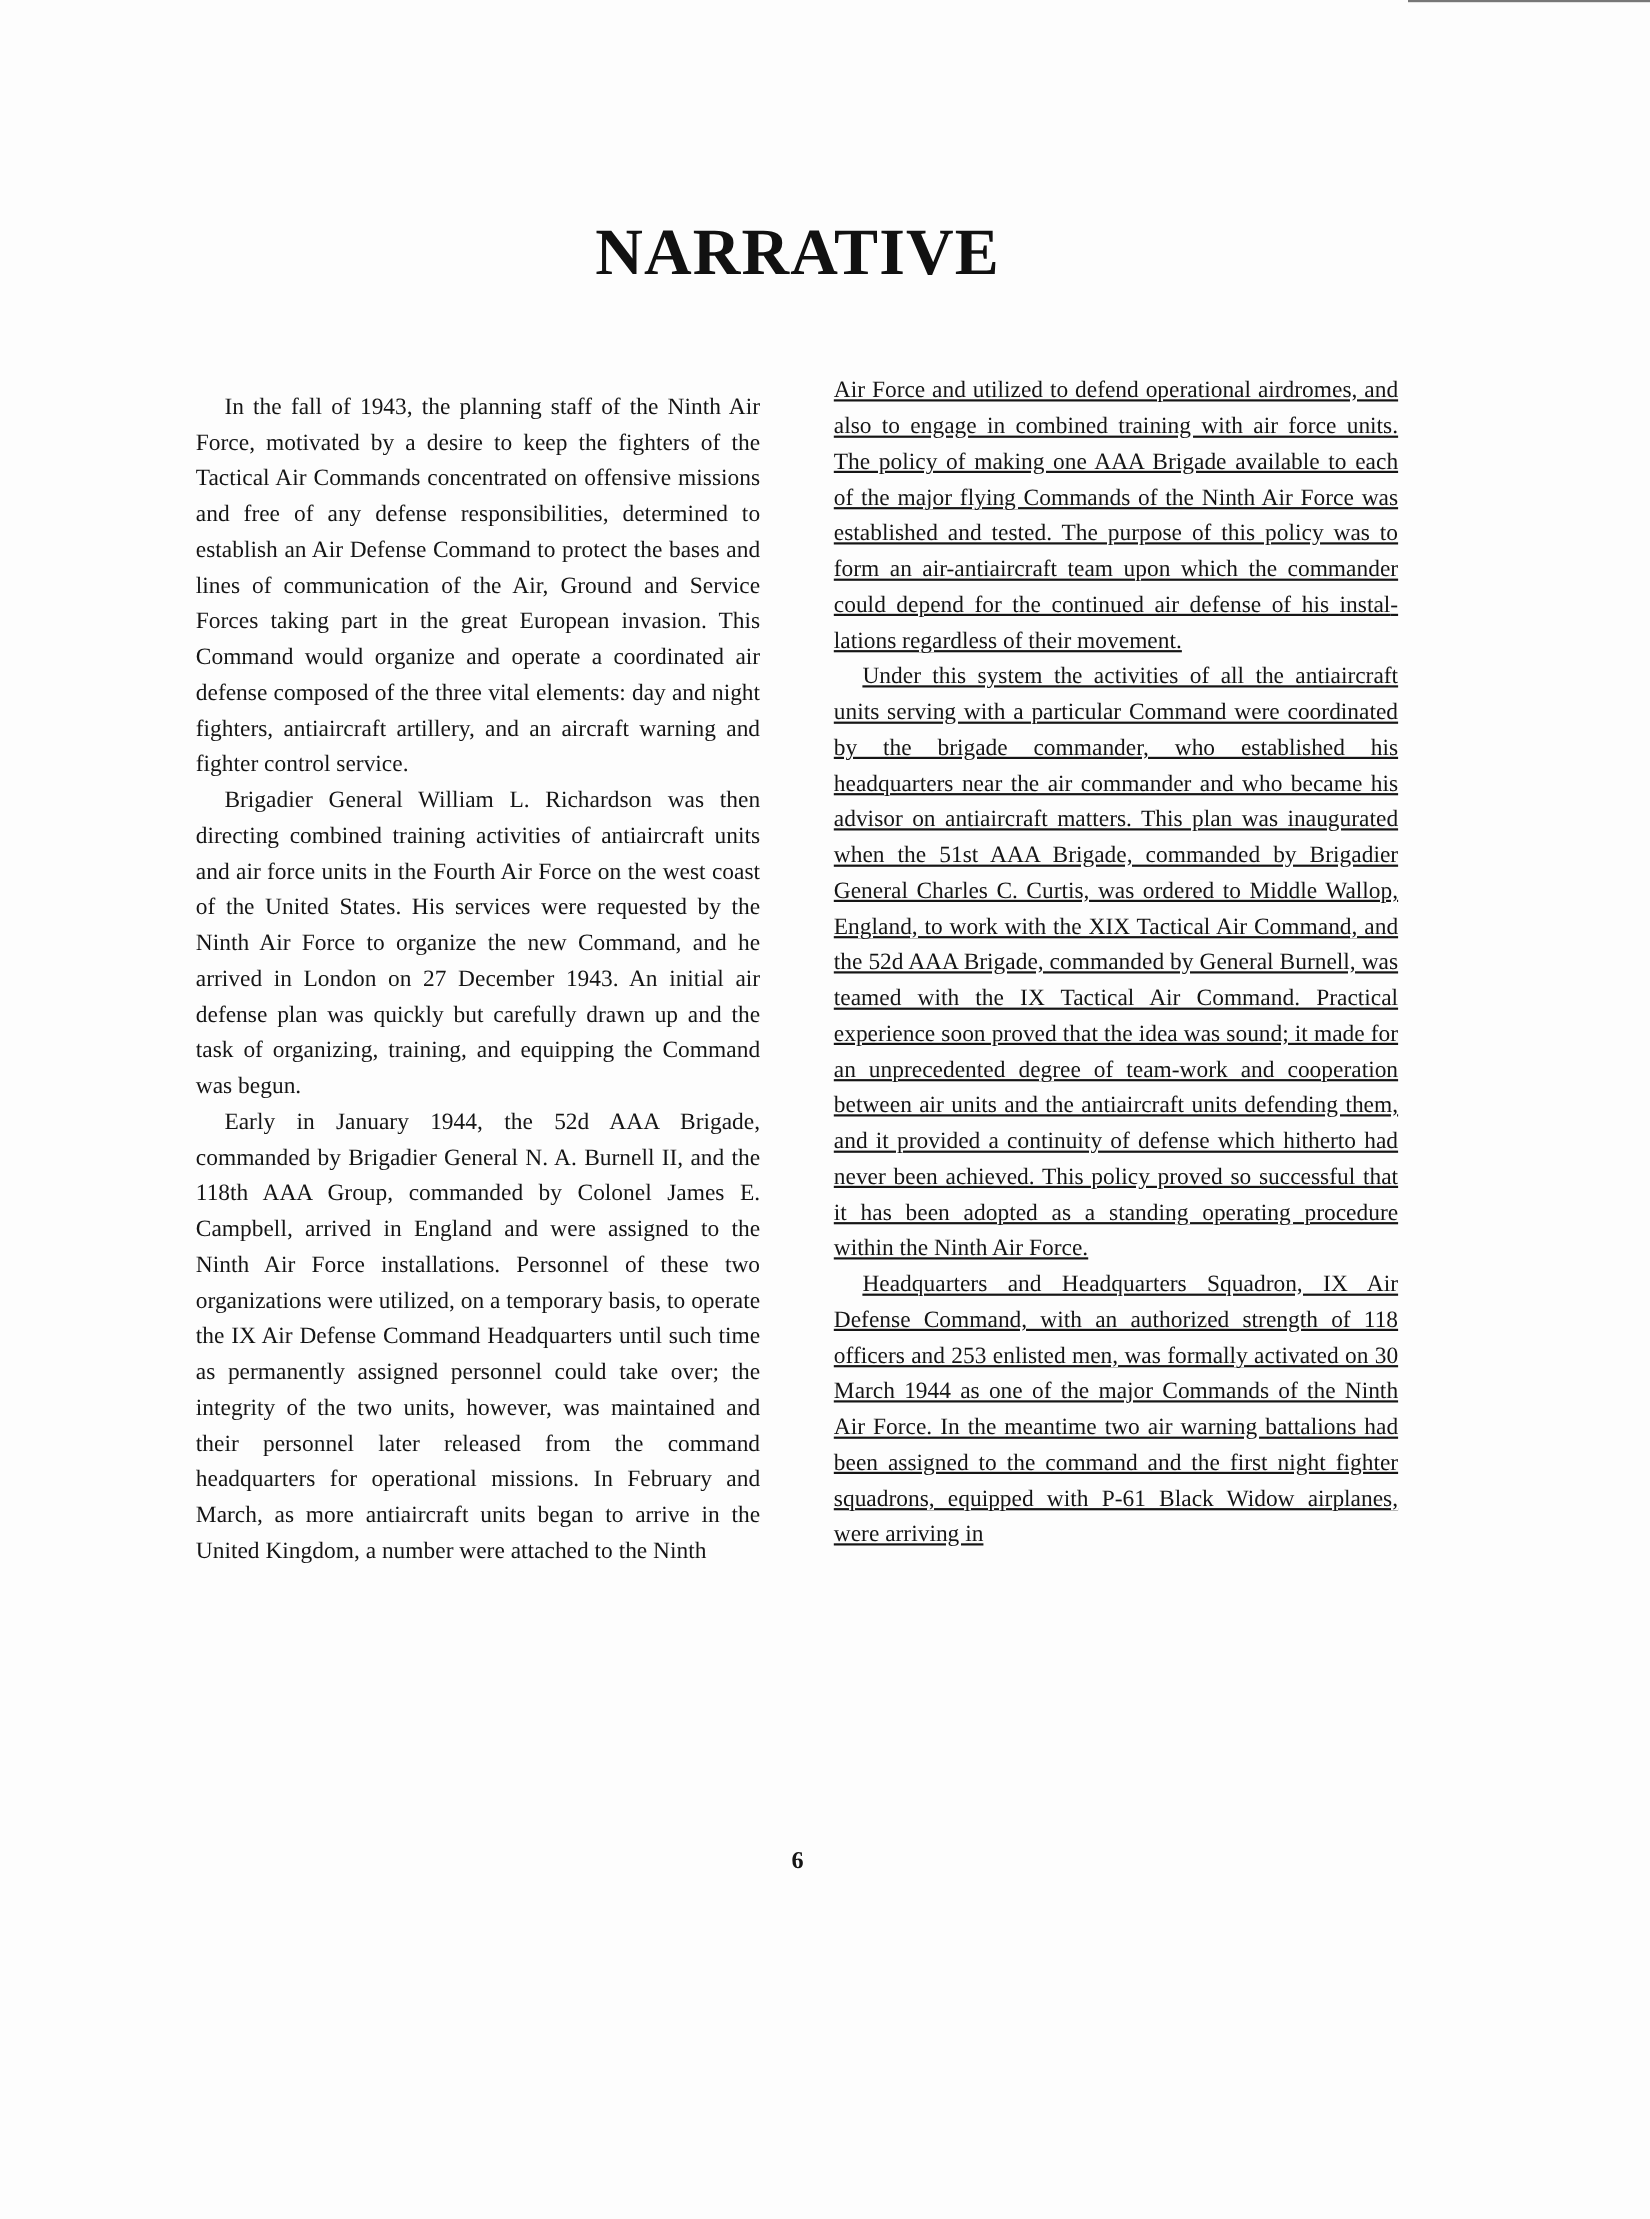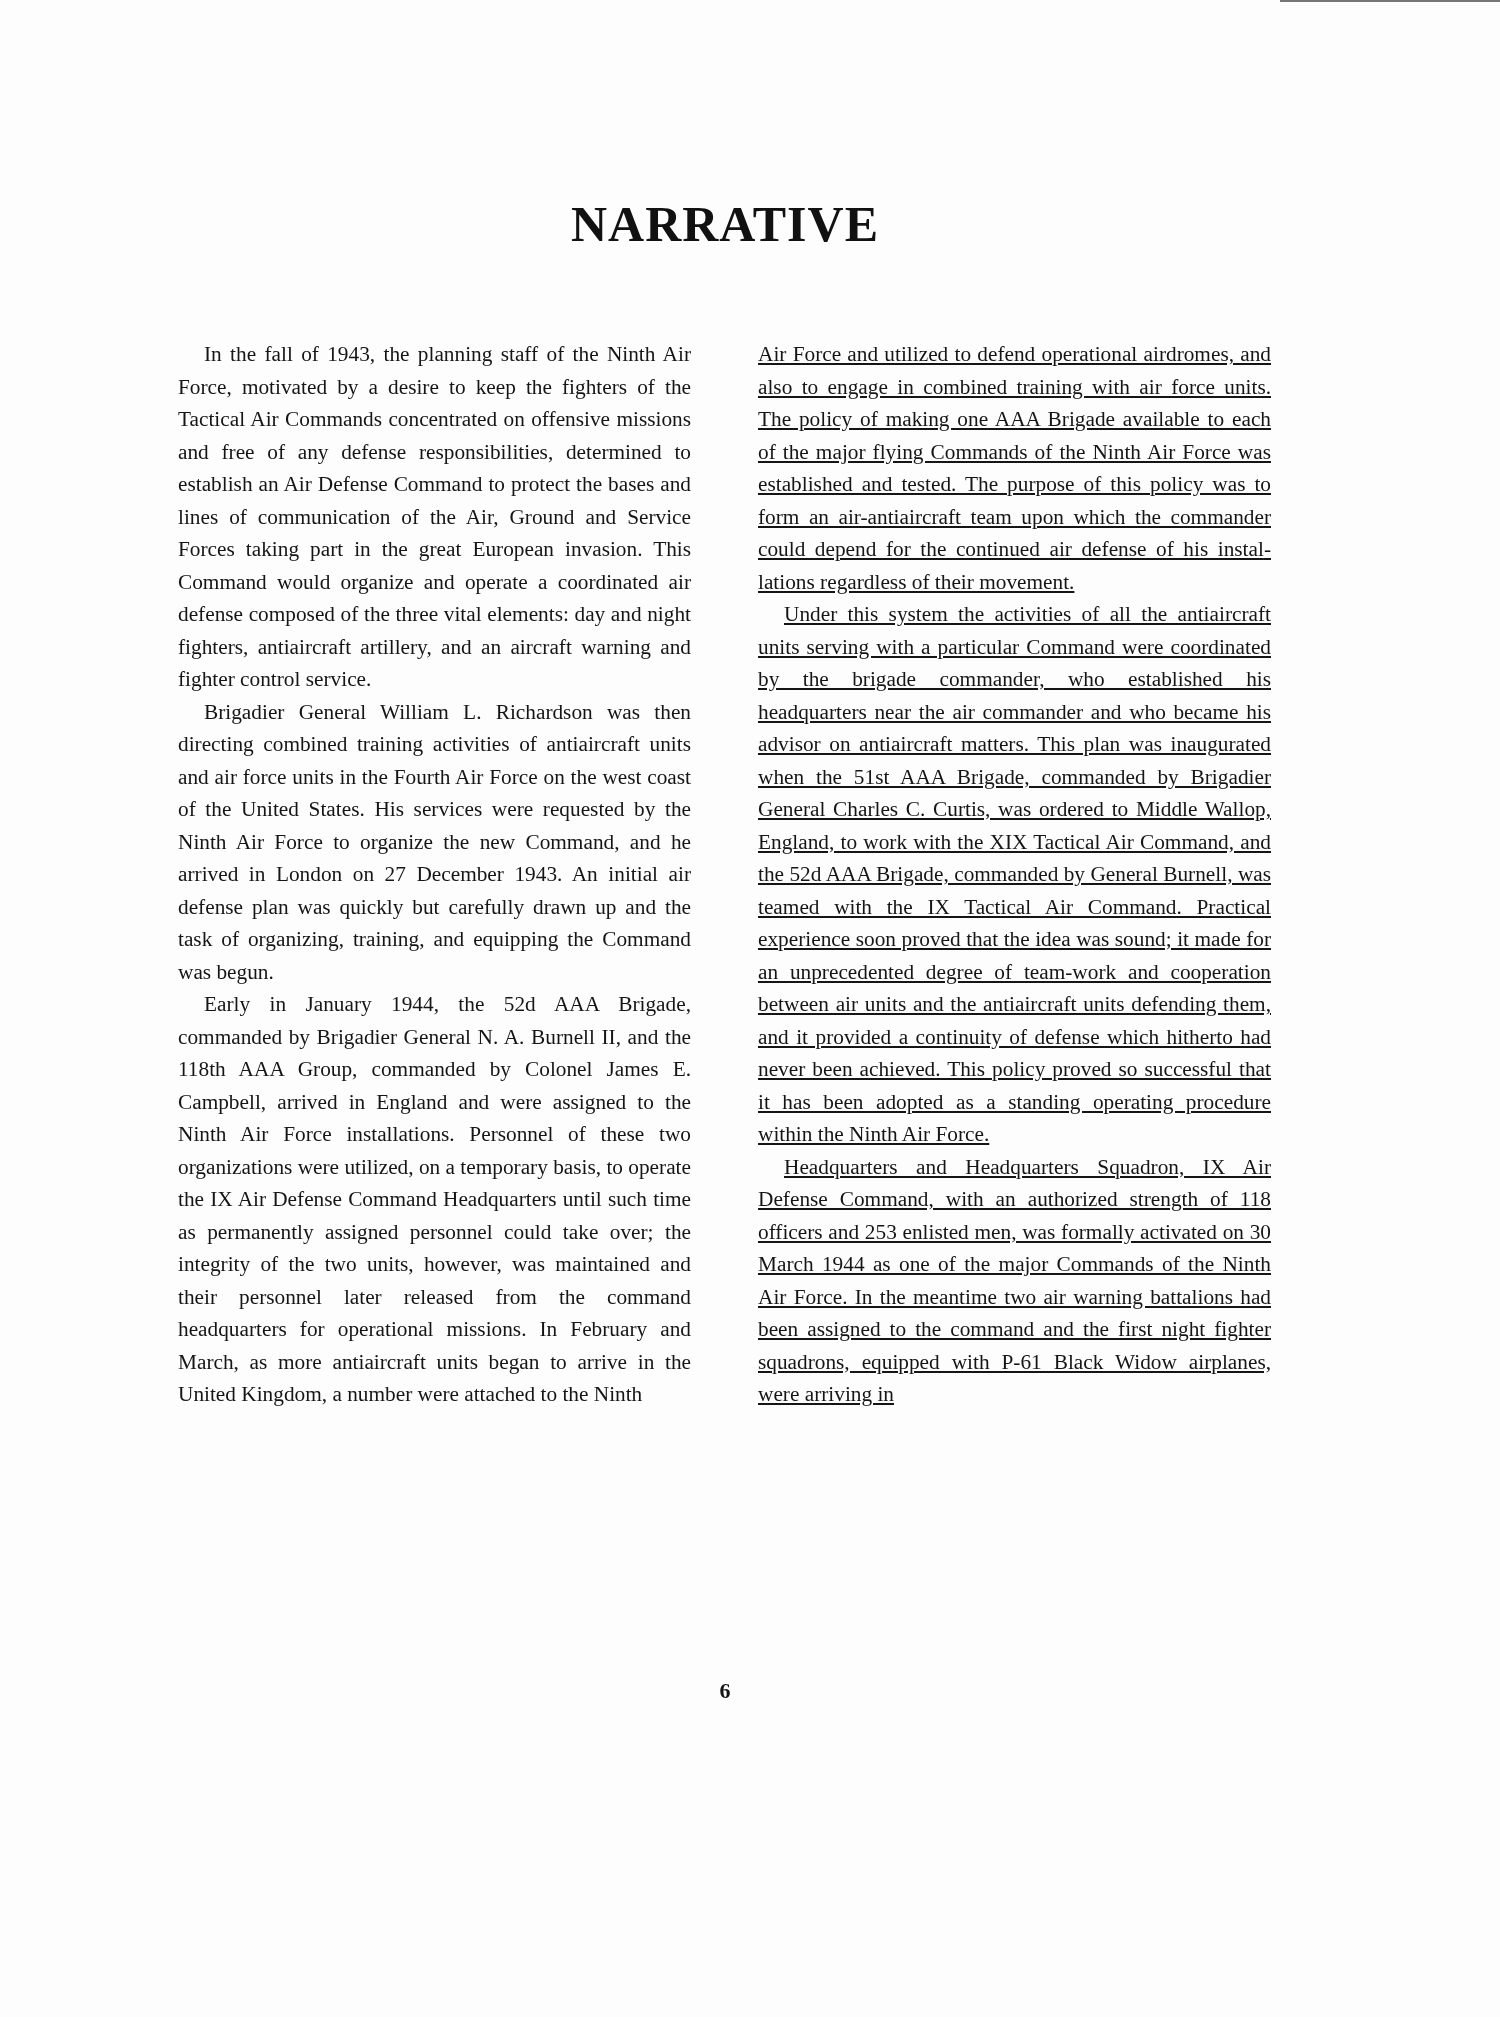--- a/index.html
+++ b/index.html
@@ -1,20 +1,20 @@
 <!DOCTYPE html>
 <html><head>
 <meta charset="utf-8">
 <style>
   html, body { margin: 0; padding: 0; background: #fdfdfd; }
   body { width: 1500px; height: 2017px; position: relative; overflow: hidden; font-family: "Liberation Serif", "DejaVu Serif", serif; color: #151515; }
   .topline { position: absolute; top: 0; right: 0; width: 220px; height: 2px; background: #777; }
-  h1 { position: absolute; top: 195px; left: 0; width: 1450px; text-align: center; margin: 0; font-size: 50px; font-weight: bold; letter-spacing: 1px; color: #111; }
+  h1 { position: absolute; top: 195px; left: 0; width: 1450px; text-align: center; margin: 0; font-size: 60px; font-weight: bold; letter-spacing: 1px; color: #111; }
   .col { position: absolute; top: 338px; width: 513px; font-size: 21.3px; line-height: 32.5px; text-align: justify; hyphens: manual; }
-  .col.left { left: 178px; }
+  .col.left { left: 178px; margin-top: 15px; }
   .col.right { left: 758px; text-decoration: underline; }
   .col p { margin: 0; text-indent: 26px; }
   .col p.cont { text-indent: 0; }
   .pageno { position: absolute; top: 1678px; left: 0; width: 1450px; text-align: center; font-size: 22px; font-weight: bold; }
 </style>
 </head>
 <body>
 
 <div class="topline"></div>
 

